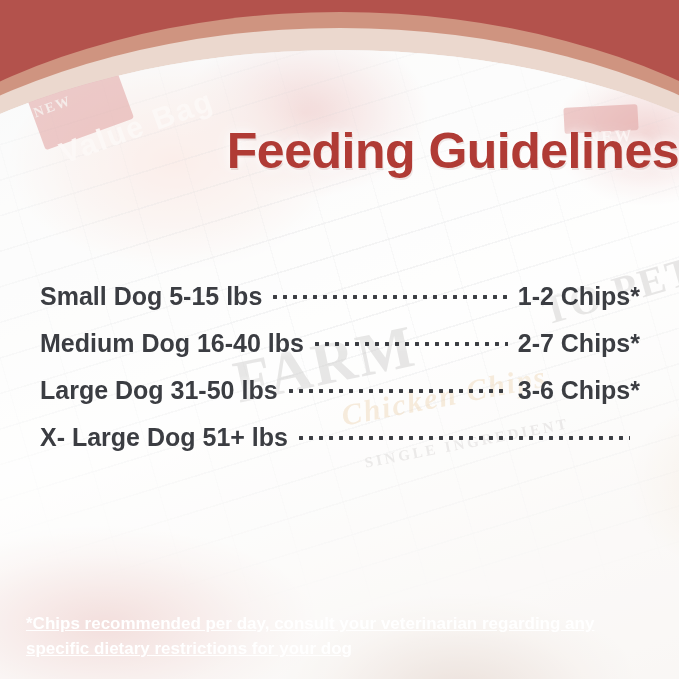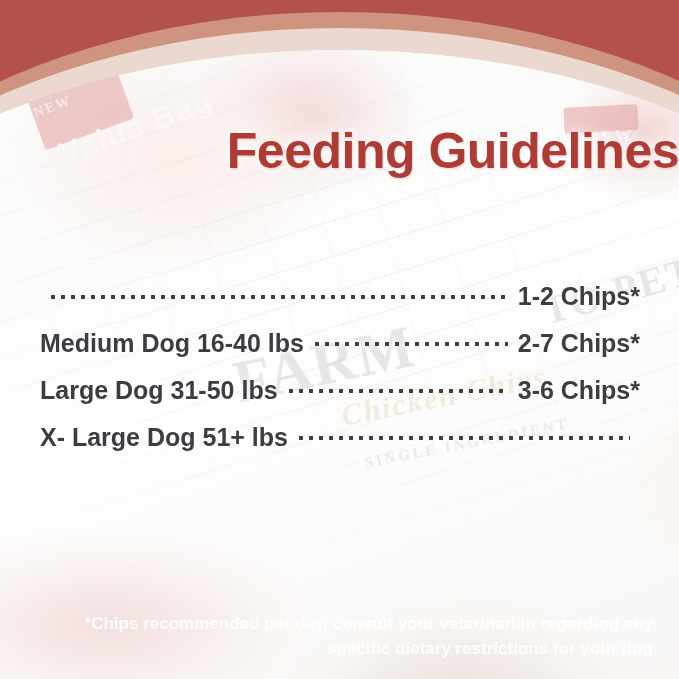--- a/index.html
+++ b/index.html
@@ -156,27 +156,28 @@
     background-image:radial-gradient(circle at 3px 3px, #3b3d42 2.1px, rgba(0,0,0,0) 2.4px);
     background-size:10px 6px;
     background-repeat:repeat-x;
     filter:drop-shadow(0 0 4px rgba(255,255,255,.95));
   }
   .amount{ flex:0 0 auto; text-align:center; }
 
   #footnote{
     position:absolute;
     left:0;bottom:18px;width:679px;
-    text-align:right;
+    text-align:left;
     color:#ffffff;
     font-size:17px;
     font-weight:bold;
     line-height:25px;
     padding:0 26px;
     box-sizing:border-box;
+    text-decoration:underline;
   }
 </style>
 </head>
 <body>
 
 <div id="stage">
 
   <div class="band band-salmon"></div>
   <div class="band band-peach"></div>
 
@@ -198,20 +199,21 @@
     <div class="photo-white"></div>
   </div>
 
   <div class="content">
 
     <div id="title">Feeding Guidelines</div>
 
     <div class="rows">
 
       <div class="row">
+        <span class="label">Small Dog 5-15 lbs</span>
         <span class="leader"></span>
         <span class="amount">1-2 Chips*</span>
       </div>
 
       <div class="row">
         <span class="label">Medium Dog 16-40 lbs</span>
         <span class="leader"></span>
         <span class="amount">2-7 Chips*</span>
       </div>
 

